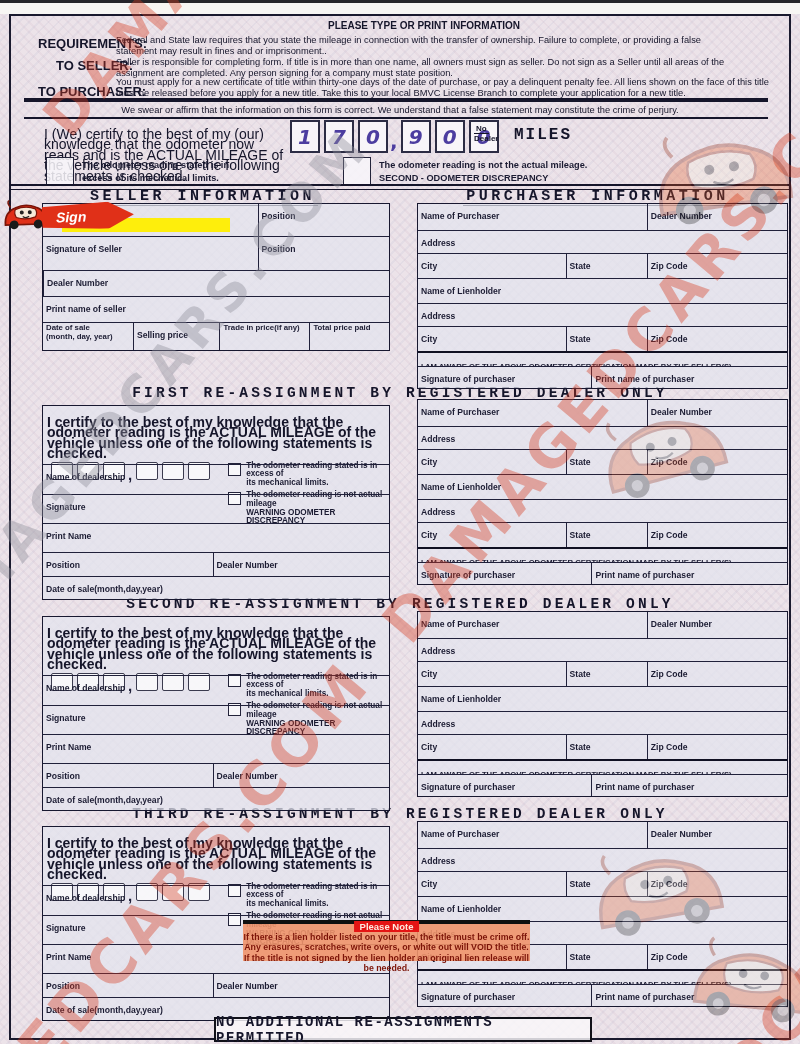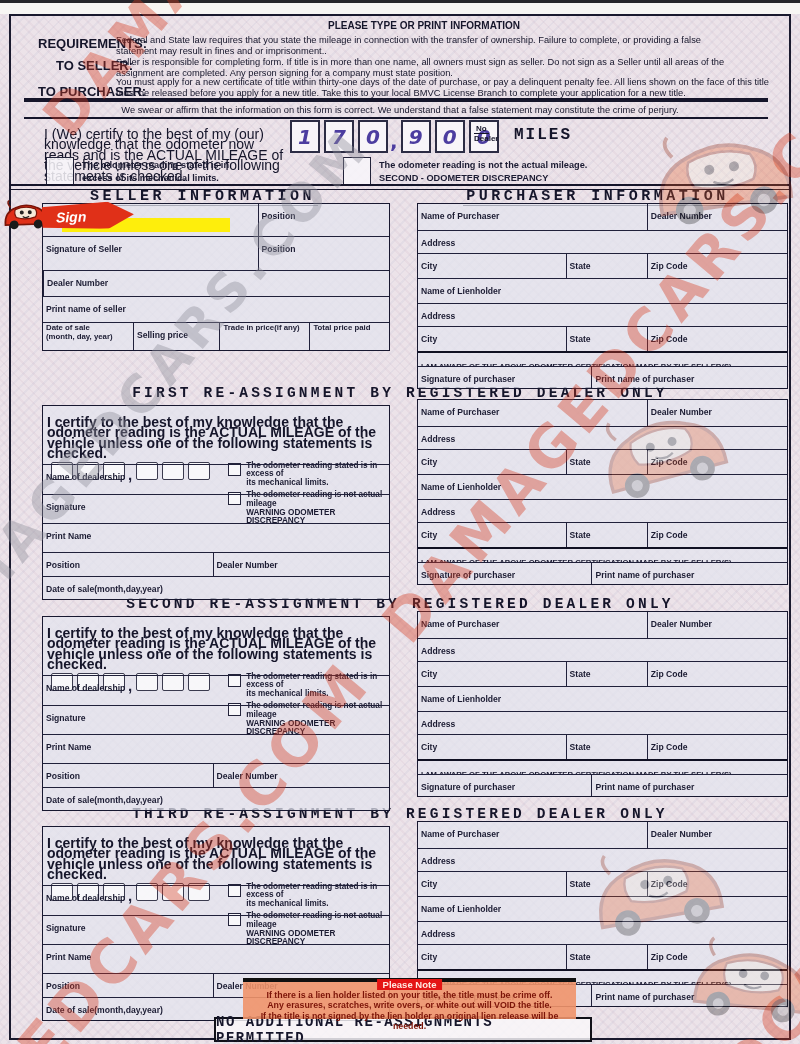--- a/index.html
+++ b/index.html
@@ -48,21 +48,21 @@
     letter-spacing:6px;transform:rotate(-50deg);transform-origin:0 50%;pointer-events:none;}
   .wm.red{color:#d63a1e;opacity:.38;z-index:5;}
   .wm.gray{color:#8f8f9a;opacity:.40;z-index:2;}
   .mascot{position:absolute;pointer-events:none;z-index:5;}
   .hl{position:absolute;background:#ffee00;opacity:.95;z-index:2;}
   .sticker{position:absolute;left:2px;top:194px;width:140px;height:48px;z-index:8;transform:rotate(-2deg);}
   .sign-arrow{position:absolute;left:40px;top:9px;width:92px;height:27px;background:#e03018;
     clip-path:polygon(0 12%,72% 0,100% 50%,72% 100%,0 88%);display:flex;align-items:center;
     justify-content:flex-start;padding-left:14px;box-sizing:border-box;color:#fff;
     font-weight:bold;font-style:italic;font-size:14px;}
-  .note{position:absolute;left:243px;top:978px;width:333px;height:37px;z-index:7;
+  .note{position:absolute;left:243px;top:920px;width:287px;height:37px;z-index:7;
     background:rgba(240,148,106,.9);border-top:4px solid #101010;}
   .note-label{position:absolute;left:50%;top:-3px;transform:translateX(-50%);background:#e41414;
     color:#ffe9e0;font-weight:bold;font-size:9.5px;padding:0 6px;line-height:11px;}
   .note-line{font-size:8.8px;line-height:10.4px;color:#7c1408;font-weight:bold;text-align:center;}
   .note-body{padding-top:8px;}
   .footerbox{position:absolute;left:214px;top:1017px;width:374px;height:21px;z-index:6;
     border:2px solid #101018;background:rgba(250,248,250,.82);display:flex;align-items:center;
     justify-content:center;font-family:"Liberation Mono","DejaVu Sans Mono",monospace;
     font-weight:bold;font-size:14px;letter-spacing:1.5px;color:#15152a;}
   .notenths{font-size:8px;font-weight:bold;line-height:9px;color:#15152a;}

